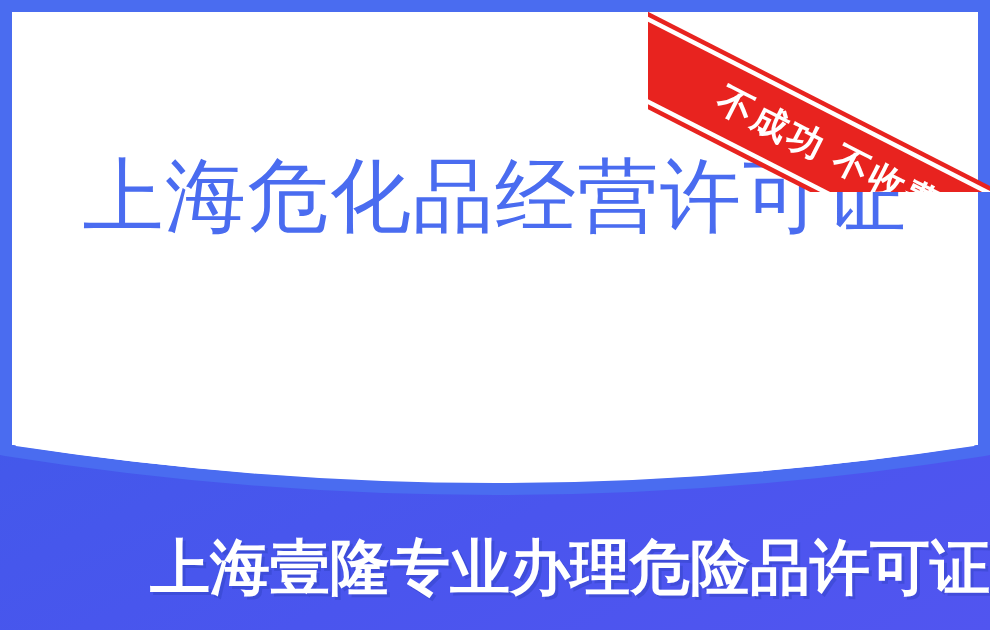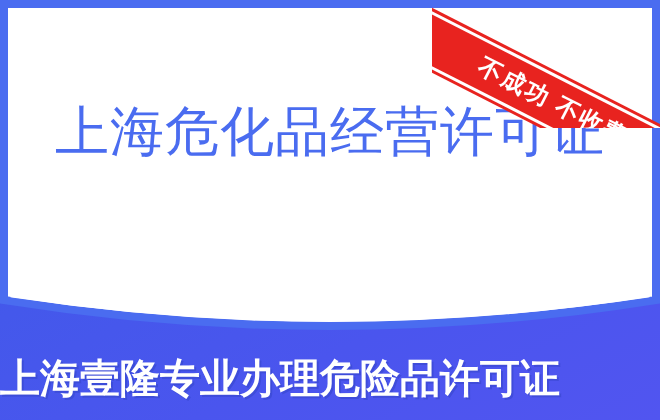--- a/index.html
+++ b/index.html
@@ -51,21 +51,21 @@
 
   
   .banner {
     position: absolute;
     left: 0;
     top: 336px;
     width: 660px;
     height: 84px;
     display: flex;
     align-items: center;
-    justify-content: flex-start;
+    justify-content: flex-end;
   }
   .banner-text {
     color: #ffffff;
     font-size: 40px;
     font-weight: bold;
     letter-spacing: 0px;
     white-space: nowrap;
     text-shadow: 2px 2px 0 rgba(40, 60, 180, 0.35);
     transform: scaleX(1.0);
   }

